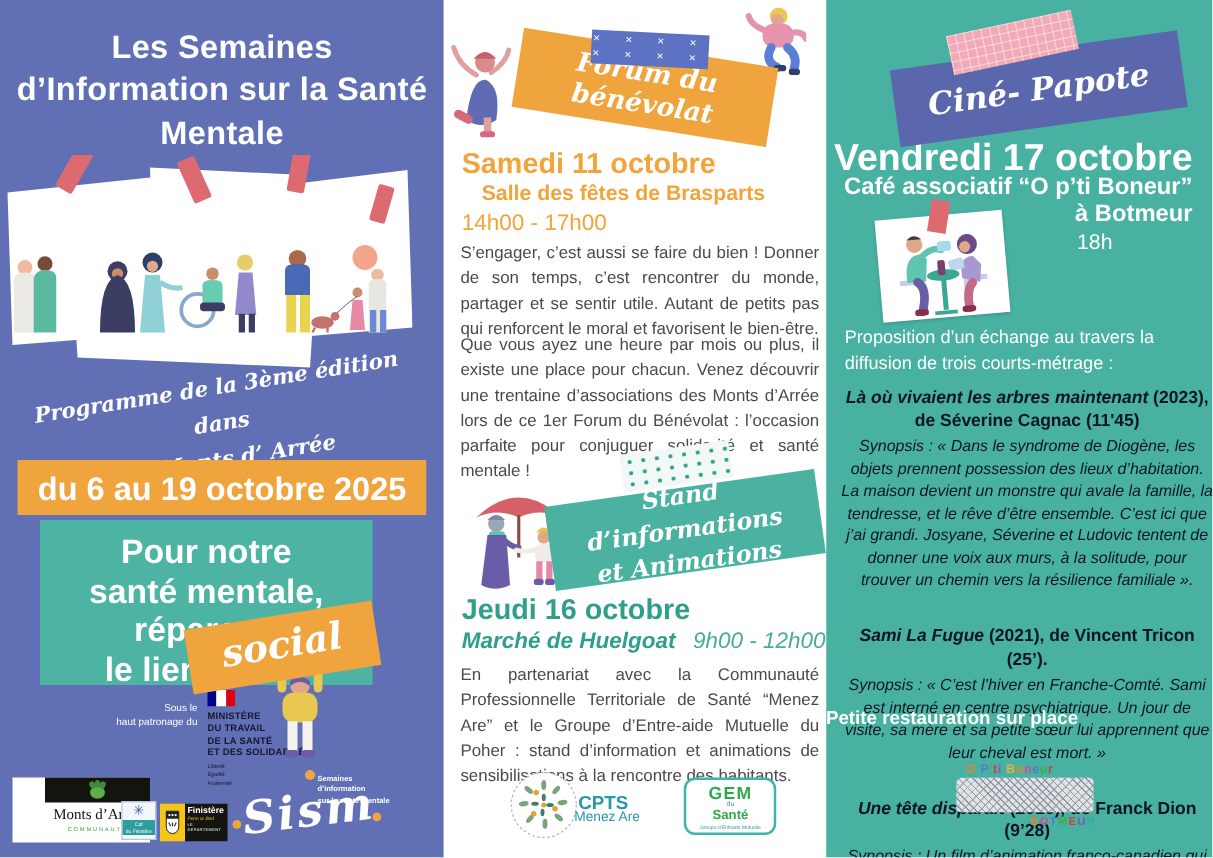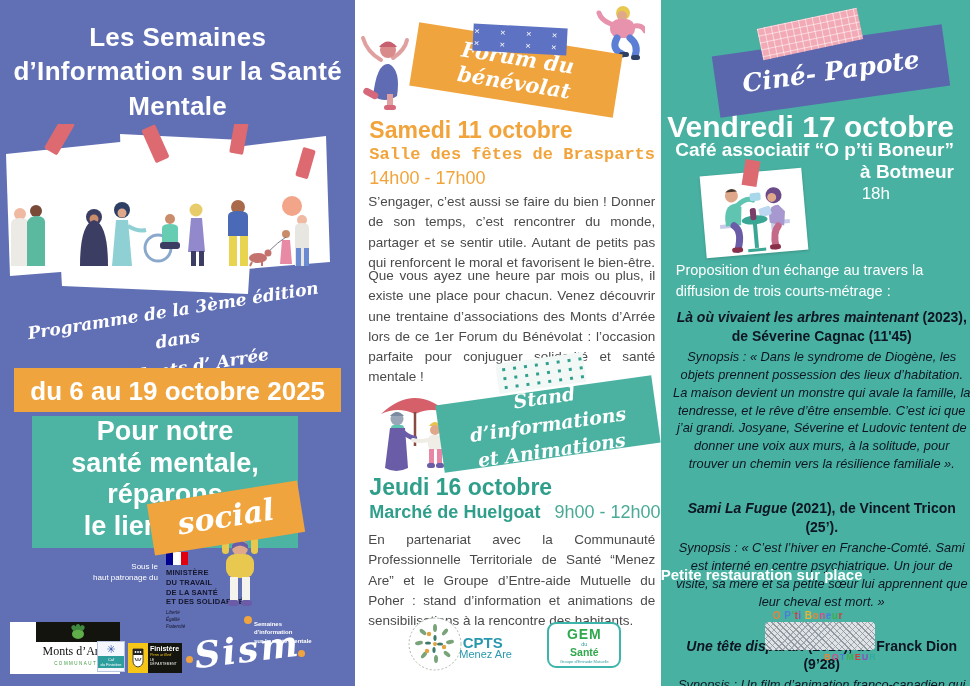--- a/index.html
+++ b/index.html
@@ -16,21 +16,21 @@
   
   .left-title{top:20px;left:8px;right:8px;text-align:center;color:#fff;
     font-size:26px;font-weight:bold;line-height:1.32;letter-spacing:.3px;}
   .script{font-family:"DejaVu Serif",serif;font-style:italic;font-weight:bold;color:#fff;}
   .left-script{top:296px;left:6px;right:6px;text-align:center;font-size:17px;
     transform:rotate(-9deg);line-height:1.7;}
   .date-banner{top:368px;left:14px;right:14px;height:44px;background:#f0a43e;
     color:#fff;font-weight:bold;font-size:26px;text-align:center;line-height:46px;}
   .slogan-block{top:416px;left:32px;width:266px;height:132px;background:#4db3a2;
     color:#fff;font-weight:bold;font-size:27px;line-height:1.17;text-align:center;
-    box-sizing:border-box;}
+    padding-top:10px;box-sizing:border-box;}
   .slogan-l4{display:inline-block;margin-right:86px;}
   .social-ribbon{top:492px;left:150px;width:152px;height:52px;background:#f0a43e;
     transform:rotate(-9deg);color:#fff;font-size:30px;text-align:center;line-height:50px;z-index:4;}
   .patronage{top:562px;left:52px;width:106px;text-align:right;color:#fff;font-size:8px;line-height:1.35;}
   .ministry{top:552px;left:166px;width:92px;color:#15152c;}
   .flag{display:flex;width:22px;height:13px;margin-bottom:3px;}
   .flag div{flex:1;}
   .ministry-line{font-size:7.5px;font-weight:bold;line-height:1.3;letter-spacing:.2px;}
   .motto{font-size:4.5px;font-style:italic;line-height:1.5;margin-top:3px;color:#15152c;}
   .logo-monts{top:622px;left:10px;width:84px;height:52px;background:#fff;text-align:center;padding-left:26px;}
@@ -56,33 +56,33 @@
   
   .banner{display:flex;align-items:center;justify-content:center;text-align:center;color:#fff;}
   .forum-banner{top:38px;left:58px;width:206px;height:64px;background:#f0a43e;
     transform:rotate(9deg);font-size:21px;z-index:1;}
   .blue-tape{top:26px;left:118px;width:94px;height:27px;background:#5d72c2;transform:rotate(3deg);
     z-index:2;color:#fff;font-size:7px;letter-spacing:9px;line-height:12px;text-align:center;
     padding-top:2px;box-sizing:border-box;overflow:hidden;}
   .h-orange{color:#f2a43c;}
   .h-teal{color:#2f9f8b;}
   .mid-date1{top:117px;left:14px;font-size:23px;font-weight:bold;}
-  .mid-place1{top:145px;left:14px;font-size:17px;font-weight:bold;font-family:Liberation Mono, monospace;}
+  .mid-place1{top:145px;left:30px;font-size:17px;font-weight:bold;}
   .mid-time1{top:168px;left:14px;font-size:18px;color:#f2a43c;}
   .body-text{font-size:13.5px;color:#4a4a4a;text-align:justify;line-height:1.5;}
   .mid-para1{top:192px;left:13px;width:287px;}
   .mid-para2{top:266px;left:13px;width:287px;}
   .stand-banner{top:390px;left:84px;width:218px;height:68px;background:#4bb2a2;
     transform:rotate(-8deg);font-size:19px;line-height:1.4;z-index:1;}
   .dot-tape{top:358px;left:142px;width:88px;height:30px;transform:rotate(-8deg);z-index:2;
     background-color:#f2f8f6;
     background-image:radial-gradient(circle,#2fa08e 1.4px,transparent 1.9px);
     background-size:11px 9px;background-position:2px 2px;}
   .mid-date2{top:474px;left:14px;font-size:23px;font-weight:bold;}
-  .mid-place2{top:502px;left:14px;font-size:18px;font-weight:bold;}
+  .mid-place2{top:502px;left:14px;font-size:18px;font-weight:bold;font-style:italic;}
   .mid-time2{margin-left:14px;font-weight:normal;color:#49ab97;}
   .mid-para3{top:530px;left:13px;width:287px;}
   .logo-cpts{top:616px;left:52px;display:flex;align-items:center;}
   .cpts-text{margin-left:-10px;margin-top:6px;}
   .cpts-name{color:#2898ae;font-weight:bold;font-size:15px;line-height:1;text-align:center;}
   .cpts-sub{color:#2898ae;font-size:11px;margin-top:-2px;margin-left:6px;}
   .logo-gem{top:622px;left:192px;width:74px;height:46px;background:#fff;border:2px solid #3db5aa;
     border-radius:9px;box-sizing:border-box;text-align:center;}
   .gem-name{color:#2fa84c;font-weight:bold;font-size:14px;line-height:1.05;margin-top:3px;letter-spacing:1px;}
   .gem-du{color:#2e9d9d;font-size:5.5px;line-height:1;}

